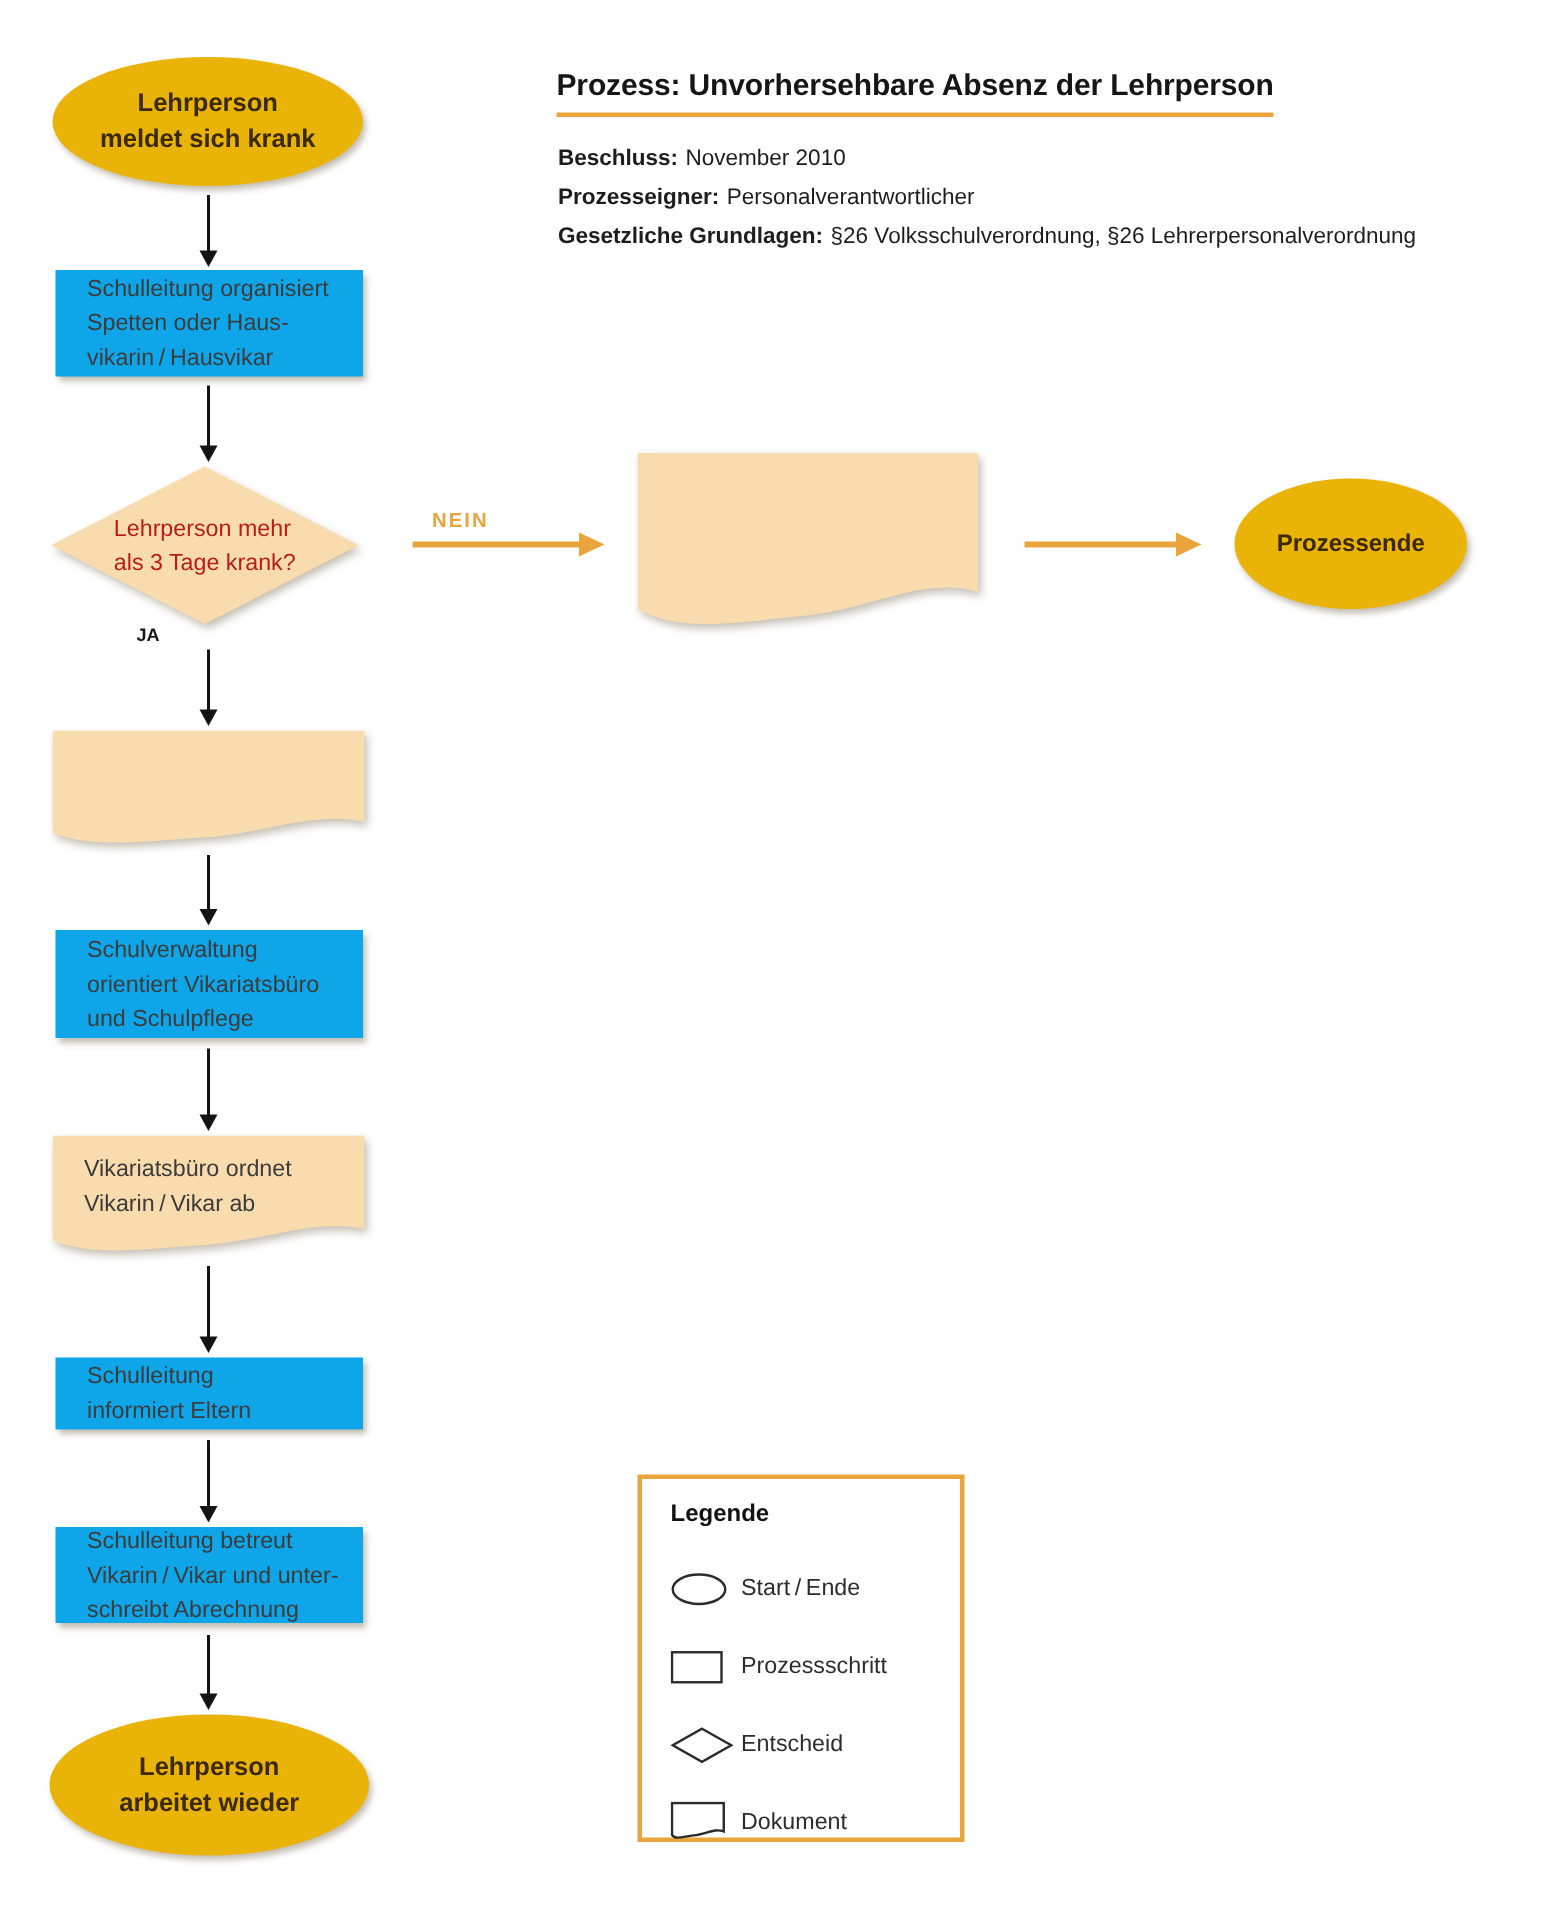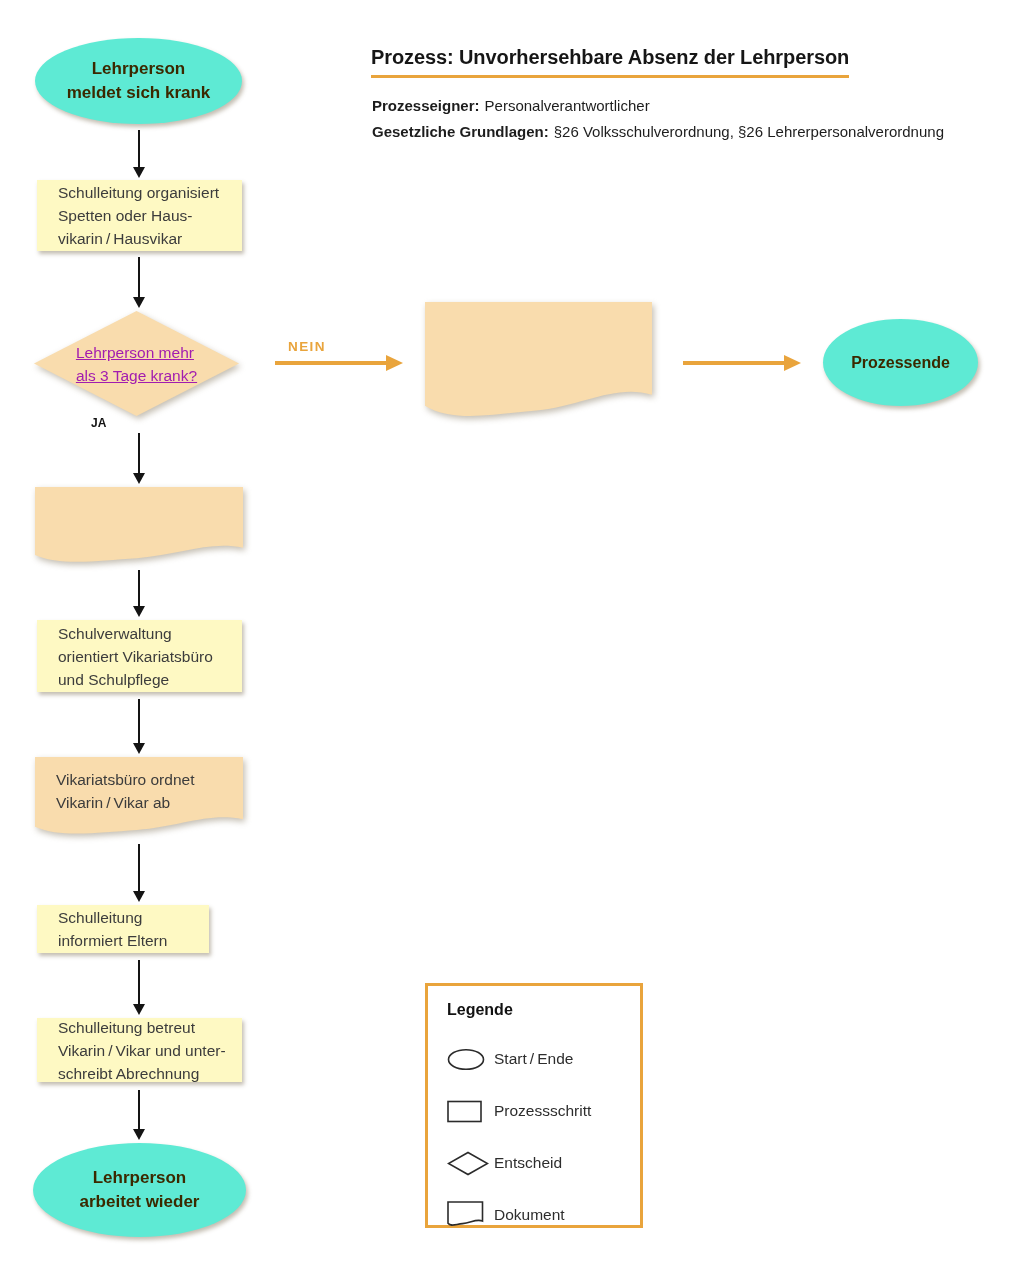--- a/index.html
+++ b/index.html
@@ -15,45 +15,45 @@
     font-size:20px; font-weight:bold; color:#161616; letter-spacing:-0.1px;
     border-bottom:3px solid #E9A43C; padding-bottom:6px; white-space:nowrap;
   }
   .meta { position:absolute; left:372px; top:93px; font-size:15px; color:#1d1d1d; }
   .meta-line { height:26px; line-height:26px; white-space:nowrap; }
   .meta-line .lbl { font-weight:bold; margin-right:5px; }
 
   
   .node { position:absolute; box-sizing:border-box; }
   .ellipse {
-    border-radius:50%; background:#5eead4;
+    border-radius:50%; background:#eab308;
     display:flex; align-items:center; justify-content:center; text-align:center;
     font-weight:bold; font-size:17px; line-height:24px; color:#3B2900;
     white-space:pre-line; box-shadow:2px 3px 4px rgba(125,110,85,.45);
   }
   .ellipse.small { font-size:16px; }
   .rect {
-    background:#fef9c3; box-shadow:2px 3px 4px rgba(125,110,85,.45);
+    background:#0ea5e9; box-shadow:2px 3px 4px rgba(125,110,85,.45);
     display:flex; align-items:center;
     font-size:15.5px; line-height:23px; color:#3C3C3C;
     white-space:pre-line; padding-left:21px;
   }
   .doc svg, .diamond svg { position:absolute; left:0; top:0; width:100%; height:100%;
     filter:drop-shadow(2px 3px 3px rgba(125,110,85,.45)); }
   .doc path, .diamond polygon { fill:#F9DCAD; }
   .doc-text {
     position:absolute; left:21px; right:6px;
     font-size:15.5px; line-height:23px; color:#3C3C3C; white-space:pre-line;
   }
   .doc-a .doc-text { top:27px; }
   .doc-b .doc-text { top:13px; }
   .doc-c .doc-text { top:11px; }
   .diamond-text {
     position:absolute; inset:0; display:flex; align-items:center; justify-content:center;
-    text-align:left; font-size:15.5px; line-height:23px; color:#a21caf; white-space:pre-line;text-decoration:underline;
+    text-align:left; font-size:15.5px; line-height:23px; color:#b91c1c; white-space:pre-line;
   }
 
   
   .varrow { position:absolute; width:12px; }
   .varrow .shaft { position:absolute; left:5px; top:0; bottom:10px; width:2px; background:#141414; }
   .varrow .head { position:absolute; left:0; bottom:0; width:0; height:0;
     border-left:6px solid transparent; border-right:6px solid transparent;
     border-top:11px solid #141414; }
   .harrow { position:absolute; height:16px; }
   .harrow .shaft { position:absolute; left:0; right:15px; top:6px; height:4px; background:#E9A43C; }
@@ -77,20 +77,23 @@
   .legend-item .lab { font-size:15.5px; color:#2d2d2d; }
   .legend svg { display:block; }
   .legend .outline { fill:none; stroke:#2b2b2b; stroke-width:1.6; }
 </style>
 </head>
 <body>
 
 <div class="title">Prozess: Unvorhersehbare Absenz der Lehrperson</div>
 <div class="meta">
   <div class="meta-line">
+    <span class="lbl">Beschluss:</span><span>November 2010</span>
+  </div>
+  <div class="meta-line">
     <span class="lbl">Prozesseigner:</span><span>Personalverantwortlicher</span>
   </div>
   <div class="meta-line">
     <span class="lbl">Gesetzliche Grundlagen:</span><span>§26 Volksschulverordnung, §26 Lehrerpersonalverordnung</span>
   </div>
 </div>
 
 <div class="node ellipse" style="left:35px; top:38px; width:207px; height:86px;">Lehrperson
 meldet sich krank</div>
 
@@ -167,21 +170,21 @@
   </svg>
   <div class="doc-text">Vikariatsbüro ordnet
 Vikarin / Vikar ab</div>
 </div>
 
 <div class="varrow" style="left:133px; top:844px; height:58px;">
   <div class="shaft"></div>
     <div class="head"></div>
 </div>
 
-<div class="node rect" style="left:37px; top:905px; width:172px; height:48px;">Schulleitung
+<div class="node rect" style="left:37px; top:905px; width:205px; height:48px;">Schulleitung
 informiert Eltern</div>
 
 <div class="varrow" style="left:133px; top:960px; height:55px;">
   <div class="shaft"></div>
     <div class="head"></div>
 </div>
 
 <div class="node rect" style="left:37px; top:1018px; width:205px; height:64px;">Schulleitung betreut
 Vikarin / Vikar und unter-
 schreibt Abrechnung</div>

